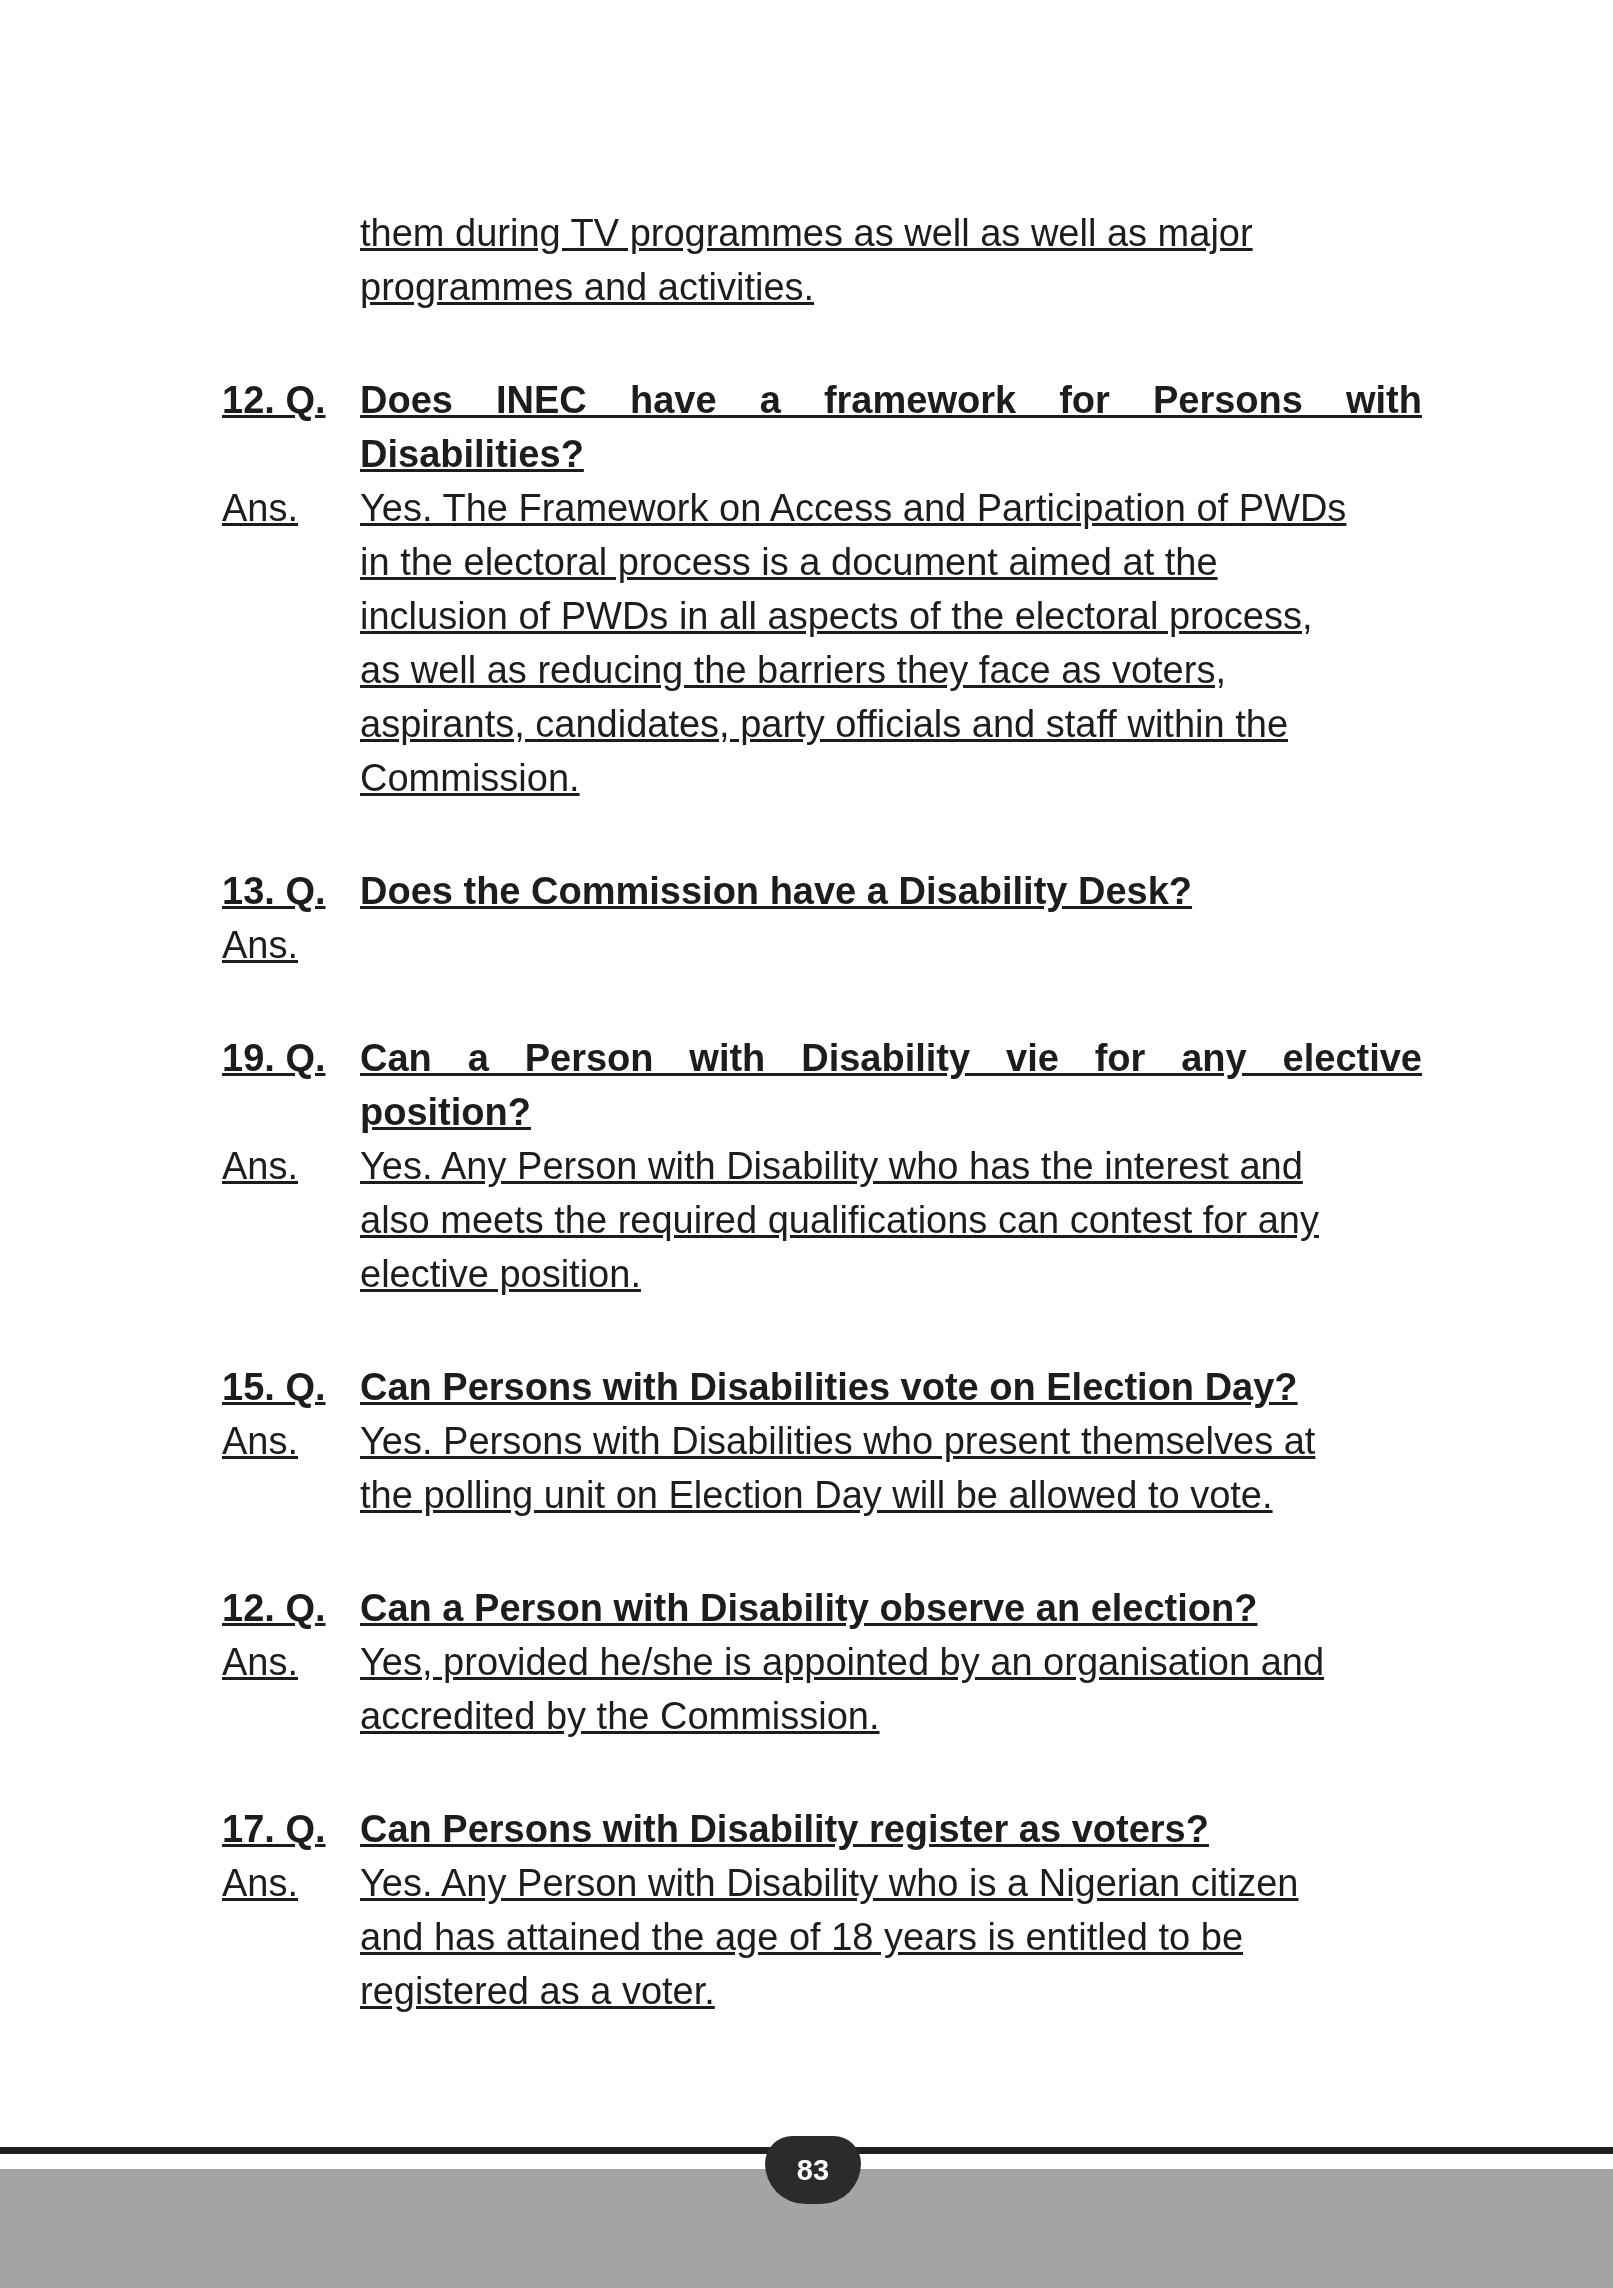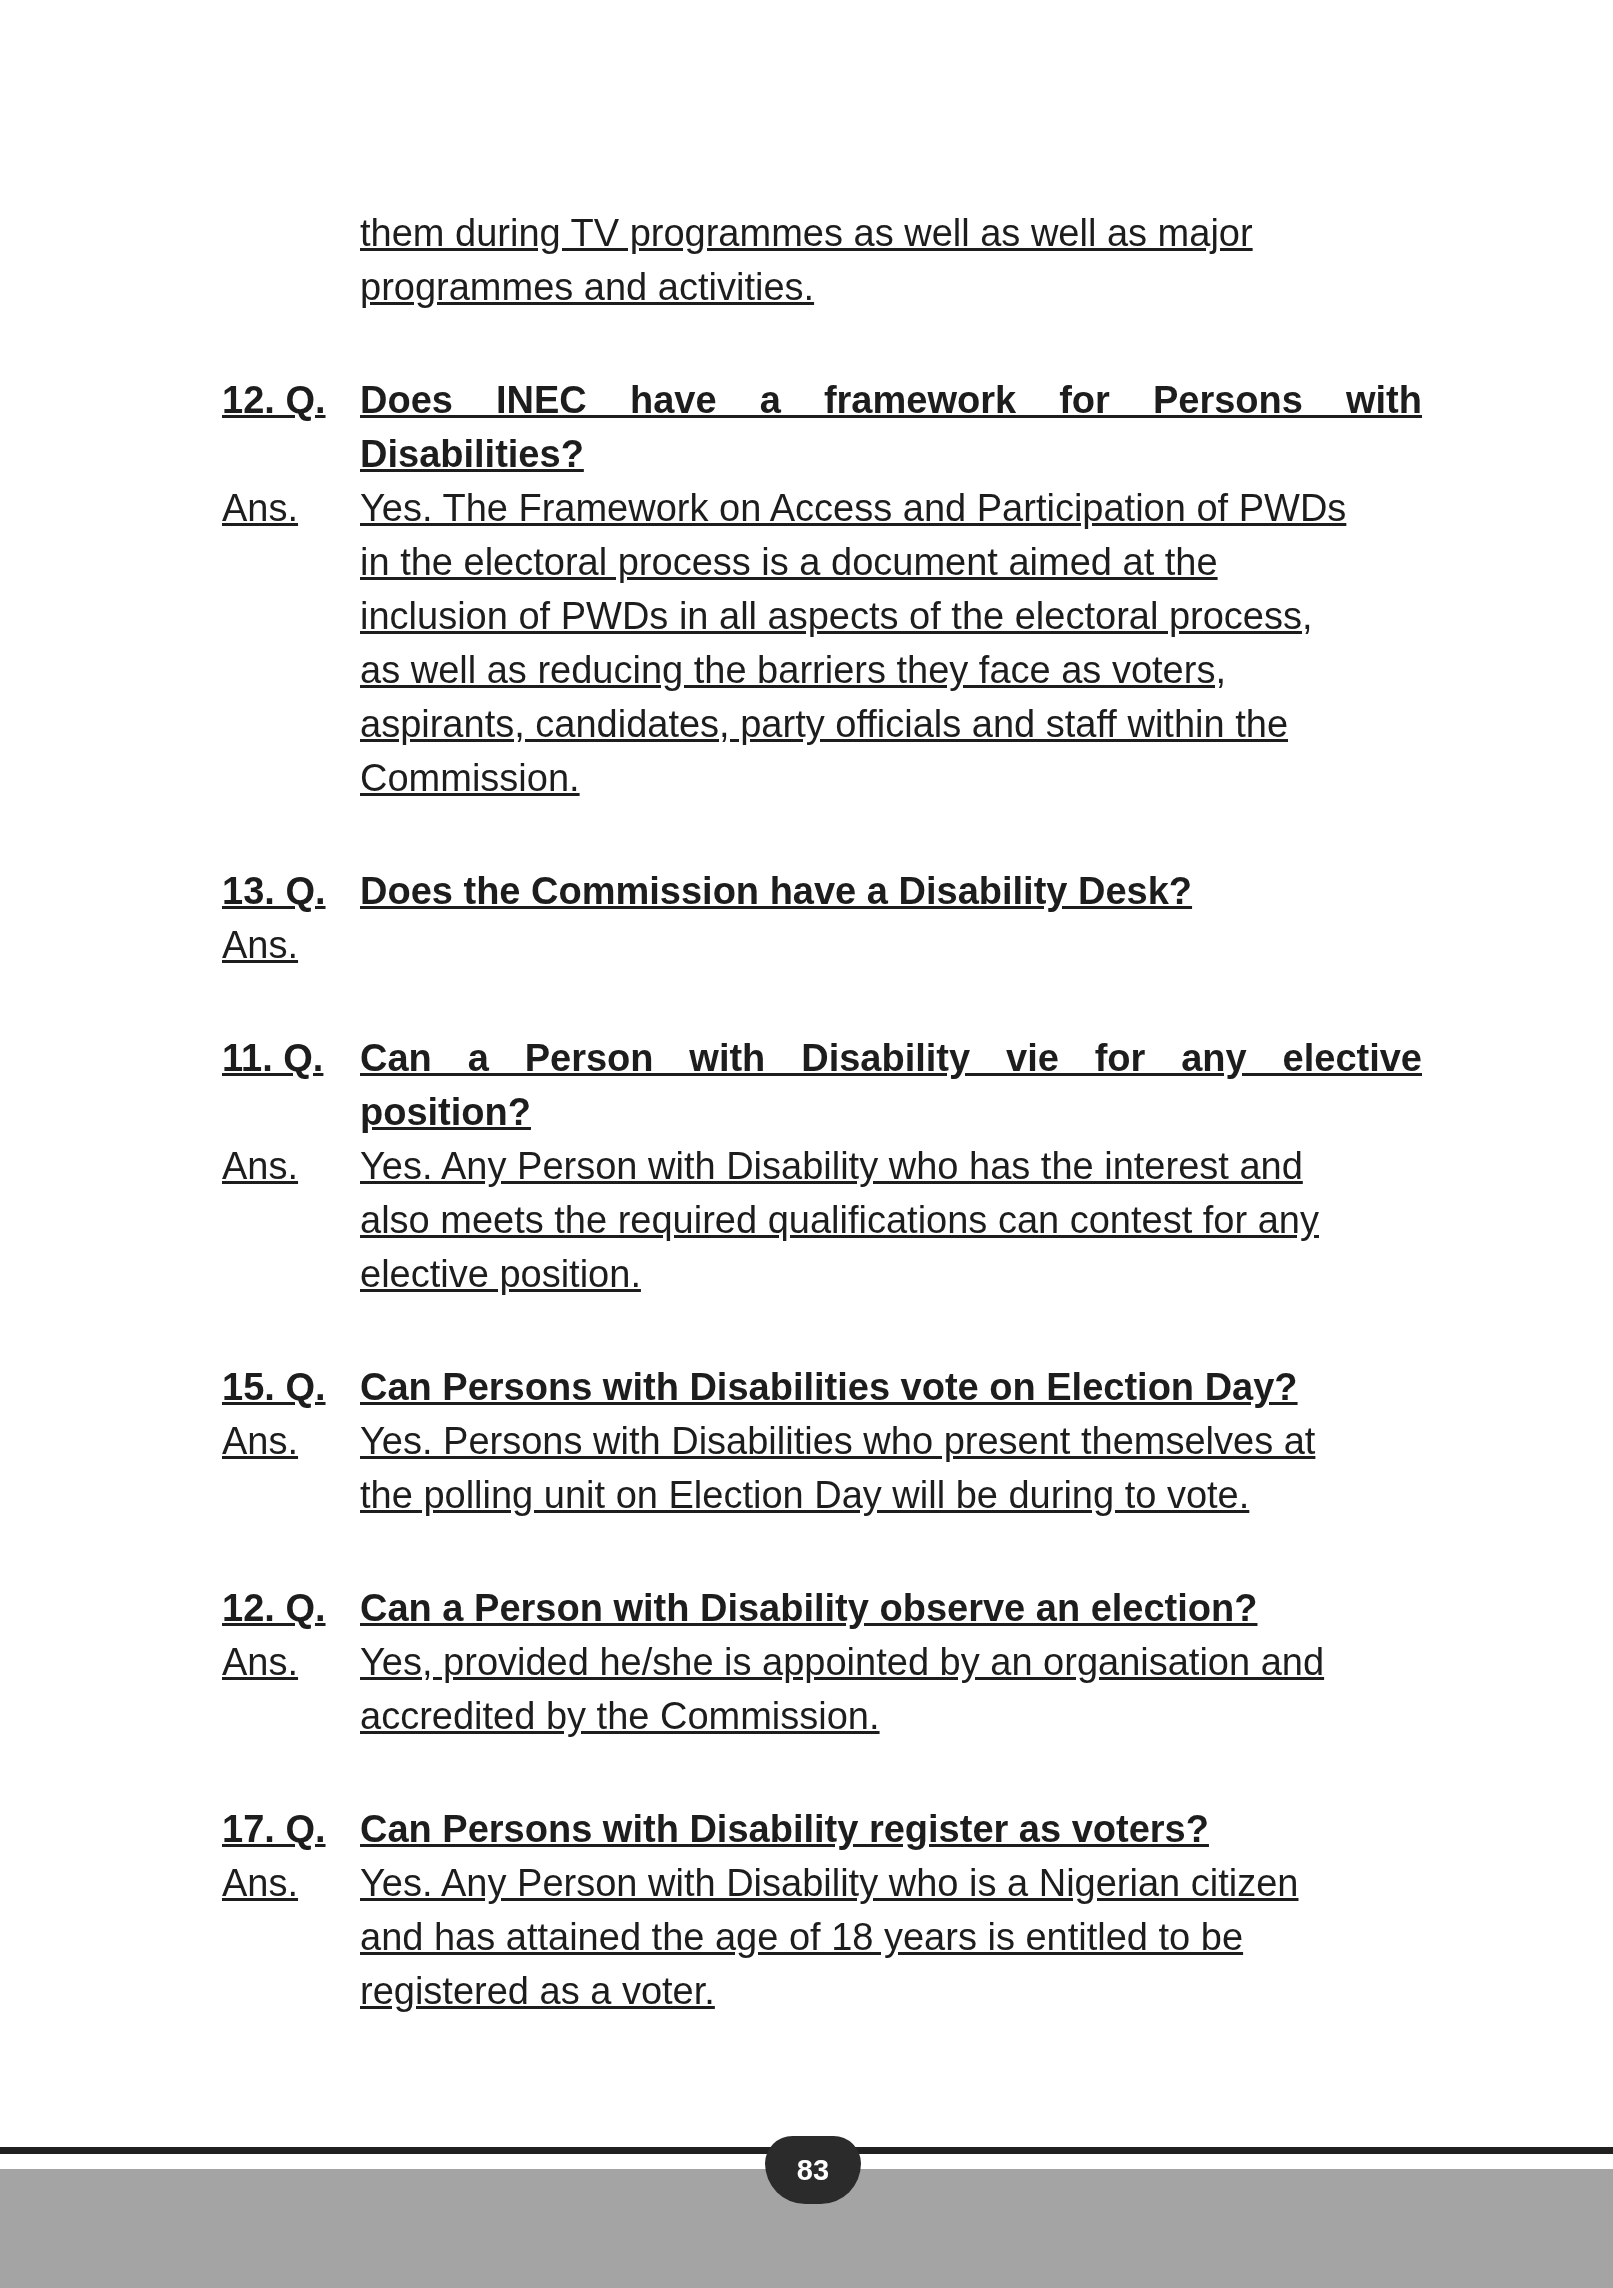--- a/index.html
+++ b/index.html
@@ -111,21 +111,21 @@
             <div class="cell text">
               <div class="line">Does the Commission have a Disability Desk?</div>
             </div>
           </div>
           <div class="row a">
             <div class="cell label">Ans.</div>
           </div>
         </section>
         <section class="qa">
           <div class="row q">
-            <div class="cell label">11. Q.</div>
+            <div class="cell label">19. Q.</div>
             <div class="cell text">
               <div class="line jl">Can a Person with Disability vie for any elective</div>
               <div class="line">position?</div>
             </div>
           </div>
           <div class="row a">
             <div class="cell label">Ans.</div>
             <div class="cell text">
               <div class="line">Yes. Any Person with Disability who has the interest and</div>
               <div class="line">also meets the required qualifications can contest for any</div>
@@ -137,21 +137,21 @@
           <div class="row q">
             <div class="cell label">15. Q.</div>
             <div class="cell text">
               <div class="line">Can Persons with Disabilities vote on Election Day?</div>
             </div>
           </div>
           <div class="row a">
             <div class="cell label">Ans.</div>
             <div class="cell text">
               <div class="line">Yes. Persons with Disabilities who present themselves at</div>
-              <div class="line">the polling unit on Election Day will be during to vote.</div>
+              <div class="line">the polling unit on Election Day will be allowed to vote.</div>
             </div>
           </div>
         </section>
         <section class="qa">
           <div class="row q">
             <div class="cell label">12. Q.</div>
             <div class="cell text">
               <div class="line">Can a Person with Disability observe an election?</div>
             </div>
           </div>

